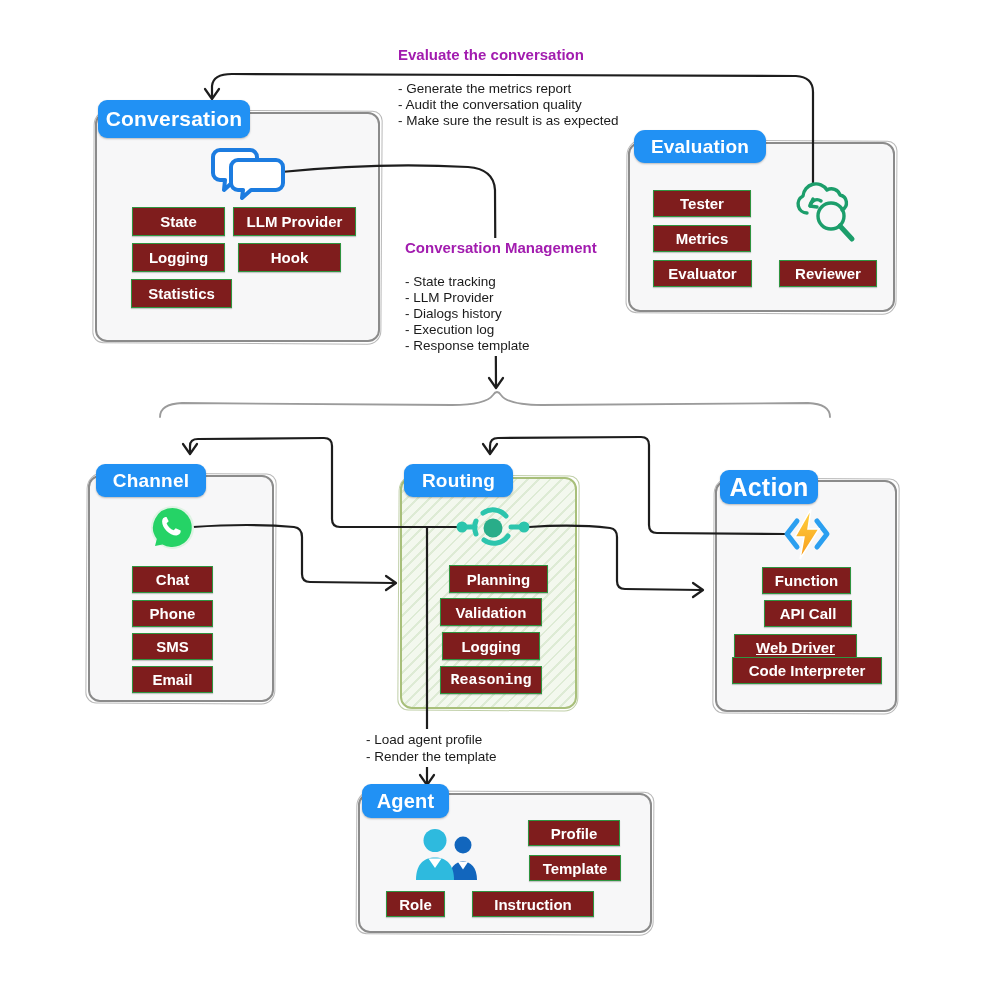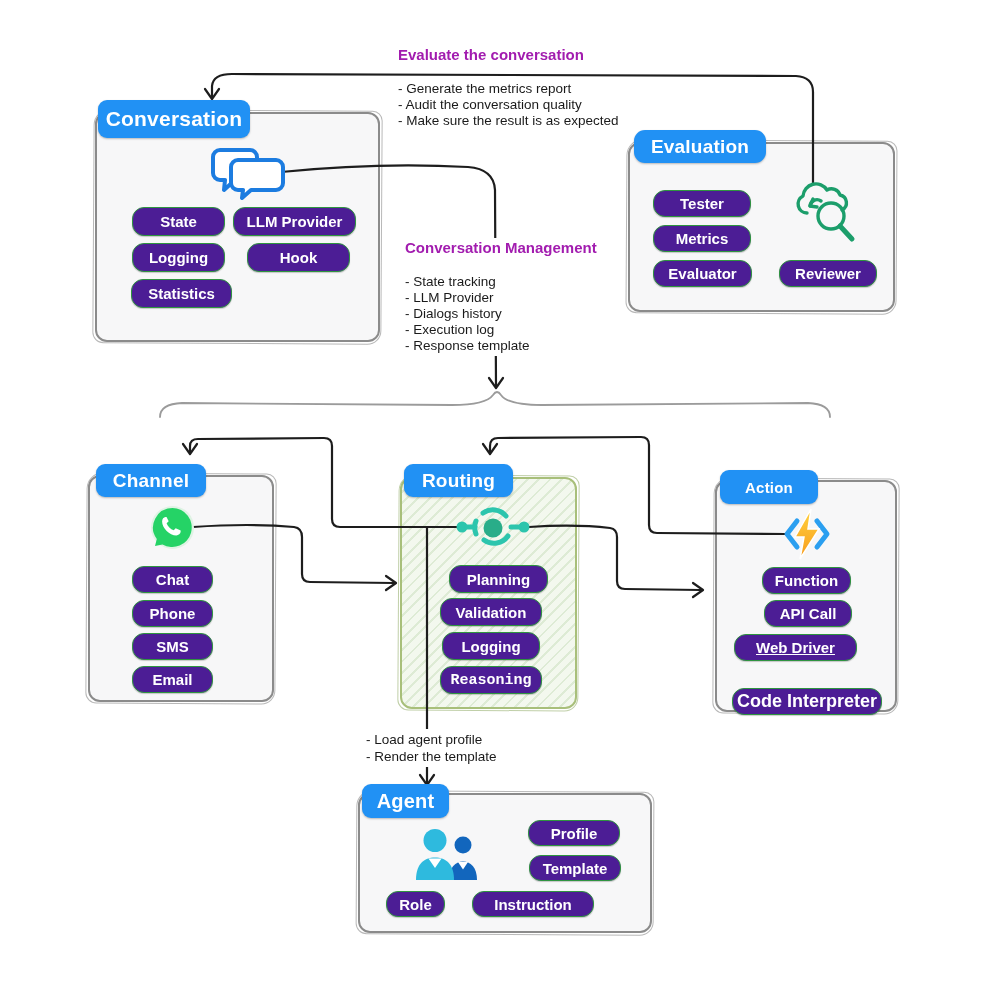--- a/index.html
+++ b/index.html
@@ -11,22 +11,22 @@
                border-radius:16px 10px 14px 11px;transform:rotate(.35deg);pointer-events:none;}
   .box.routing{background-color:#f3f8ee;
       background-image:repeating-linear-gradient(135deg, rgba(116,170,88,.17) 0 2px, transparent 2px 8px);
       border-color:#a8bf7a;}
   .box.routing::before{border-color:rgba(150,175,110,.6);}
   
   .title{position:absolute;background:#2191f4;color:#fff;font-weight:bold;border-radius:9px;
          display:flex;align-items:center;justify-content:center;z-index:7;
          box-shadow:0 1px 2px rgba(0,0,0,.25);letter-spacing:.2px;}
   
-  .pill{position:absolute;background:#4c1d95;border:1.5px solid #2f9440;color:#fff;font-weight:bold;
-        font-size:15px;border-radius:12px;display:flex;align-items:center;justify-content:center;
+  .pill{position:absolute;background:#7f1d1d;border:1.5px solid #2f9440;color:#fff;font-weight:bold;
+        font-size:15px;border-radius:0;display:flex;align-items:center;justify-content:center;
         z-index:7;box-shadow:0 1px 1px rgba(0,0,0,.2);}
   
   .note-title{position:absolute;font-weight:bold;font-size:15px;color:#a21caf;z-index:6;}
   .note-lines{position:absolute;font-size:13.5px;color:#1a1a1a;line-height:16px;z-index:6;background:#ffffff;}
   .icon{position:absolute;z-index:6;}
   svg.layer{position:absolute;left:0;top:0;z-index:5;pointer-events:none;}
 </style>
 </head>
 <body>
 
@@ -70,48 +70,48 @@
       <path d="M420,775 L427,785 L434,775"></path>
     </g>
 
     <path stroke="#9b9b9b" stroke-width="1.8" fill="none" stroke-linecap="round" d="M160,417 Q160,404 182,403 L452,405 Q486,405 493,395 Q497,389 501,395 Q508,405 542,405 L808,403 Q830,404 830,417"></path>
   </svg>
 
   <div class="title" style="left:98px;top:100px;width:152px;height:38px;font-size:21px;">Conversation</div>
   <div class="title" style="left:634px;top:130px;width:132px;height:33px;font-size:19px;border-radius:11px;">Evaluation</div>
   <div class="title" style="left:96px;top:464px;width:110px;height:33px;font-size:19px;">Channel</div>
   <div class="title" style="left:404px;top:464px;width:109px;height:33px;font-size:19px;">Routing</div>
-  <div class="title" style="left:720px;top:470px;width:98px;height:34px;font-size:15px;">Action</div>
+  <div class="title" style="left:720px;top:470px;width:98px;height:34px;font-size:25px;">Action</div>
   <div class="title" style="left:362px;top:784px;width:87px;height:34px;font-size:20px;">Agent</div>
 
   <div class="pill" style="left:132px;top:207px;width:91px;height:27px;">State</div>
   <div class="pill" style="left:233px;top:207px;width:121px;height:27px;">LLM Provider</div>
   <div class="pill" style="left:132px;top:243px;width:91px;height:27px;">Logging</div>
-  <div class="pill" style="left:238px;top:243px;width:101px;height:27px;margin-left:9px;">Hook</div>
+  <div class="pill" style="left:238px;top:243px;width:101px;height:27px;">Hook</div>
   <div class="pill" style="left:131px;top:279px;width:99px;height:27px;">Statistics</div>
 
   <div class="pill" style="left:653px;top:190px;width:96px;height:25px;">Tester</div>
   <div class="pill" style="left:653px;top:225px;width:96px;height:25px;">Metrics</div>
   <div class="pill" style="left:653px;top:260px;width:97px;height:25px;">Evaluator</div>
   <div class="pill" style="left:779px;top:260px;width:96px;height:25px;">Reviewer</div>
 
   <div class="pill" style="left:132px;top:566px;width:79px;height:25px;">Chat</div>
   <div class="pill" style="left:132px;top:600px;width:79px;height:25px;">Phone</div>
   <div class="pill" style="left:132px;top:633px;width:79px;height:25px;">SMS</div>
   <div class="pill" style="left:132px;top:666px;width:79px;height:25px;">Email</div>
 
   <div class="pill" style="left:441px;top:565px;width:97px;height:26px;margin-left:8px;">Planning</div>
   <div class="pill" style="left:440px;top:598px;width:100px;height:26px;">Validation</div>
   <div class="pill" style="left:442px;top:632px;width:96px;height:26px;">Logging</div>
   <div class="pill" style="left:440px;top:666px;width:100px;height:26px;font-family:Liberation Mono, monospace;">Reasoning</div>
 
   <div class="pill" style="left:762px;top:567px;width:87px;height:25px;">Function</div>
   <div class="pill" style="left:764px;top:600px;width:86px;height:25px;">API Call</div>
   <div class="pill" style="left:734px;top:634px;width:121px;height:25px;text-decoration:underline;">Web Driver</div>
-  <div class="pill" style="left:732px;top:688px;width:148px;height:25px;font-size:18px;">Code Interpreter</div>
+  <div class="pill" style="left:732px;top:657px;width:148px;height:25px;font-size:15px;">Code Interpreter</div>
 
   <div class="pill" style="left:528px;top:820px;width:90px;height:24px;">Profile</div>
   <div class="pill" style="left:529px;top:855px;width:90px;height:24px;">Template</div>
   <div class="pill" style="left:386px;top:891px;width:57px;height:24px;">Role</div>
   <div class="pill" style="left:472px;top:891px;width:120px;height:24px;">Instruction</div>
 
   <div class="note-title" style="left:398px;top:46px;">Evaluate the conversation</div>
   <div class="note-lines" style="left:398px;top:81px;">
     <div>- Generate the metrics report</div>
     <div>- Audit the conversation quality</div>

